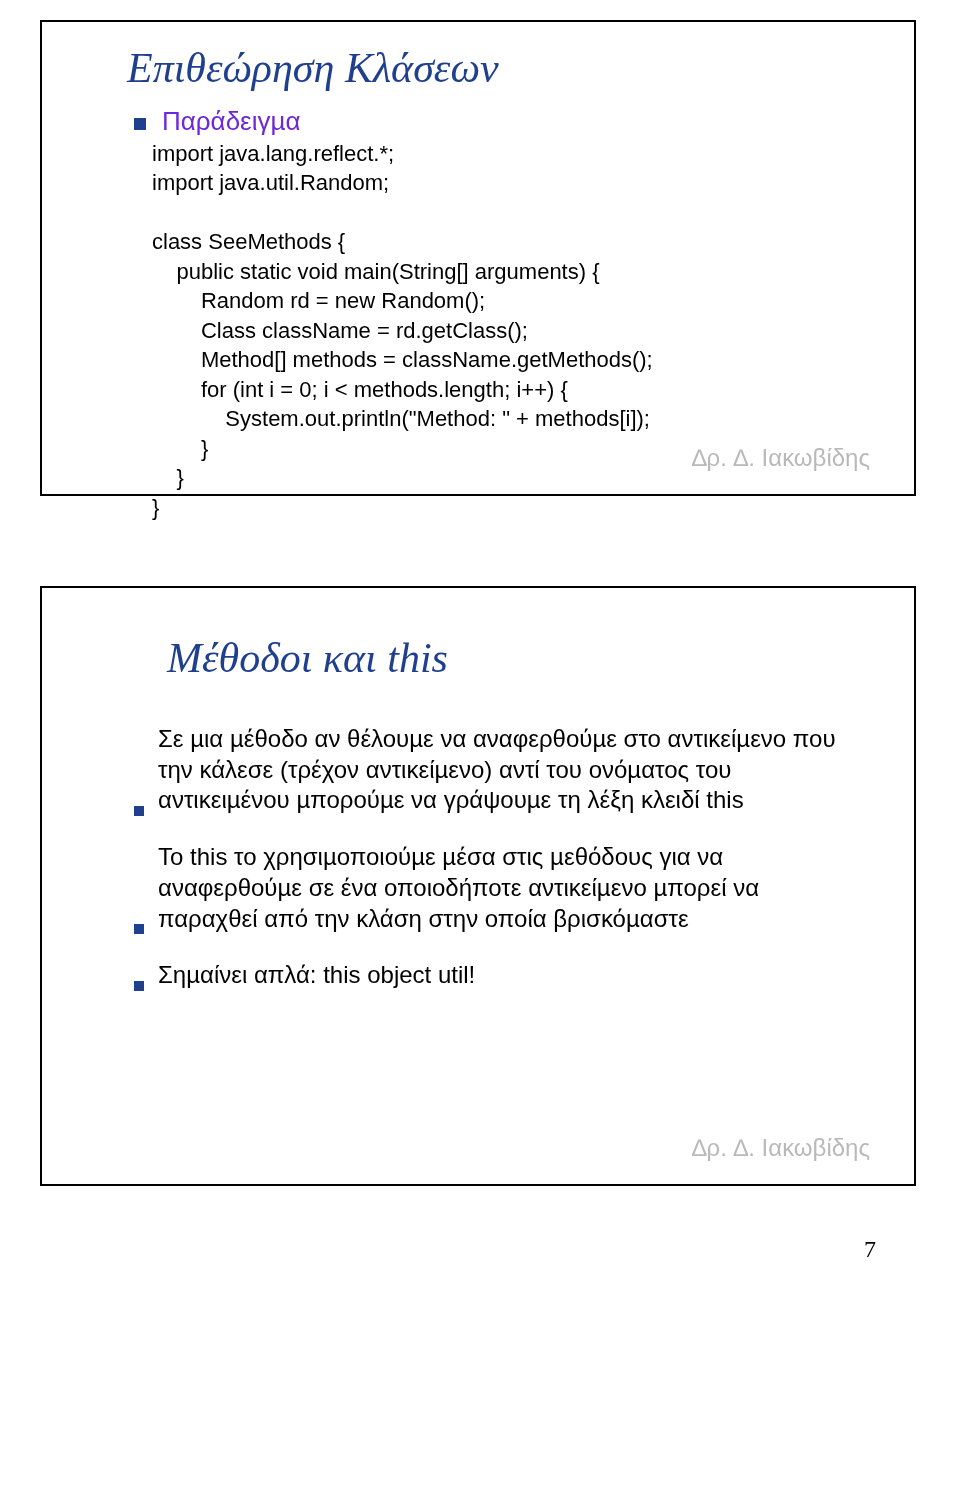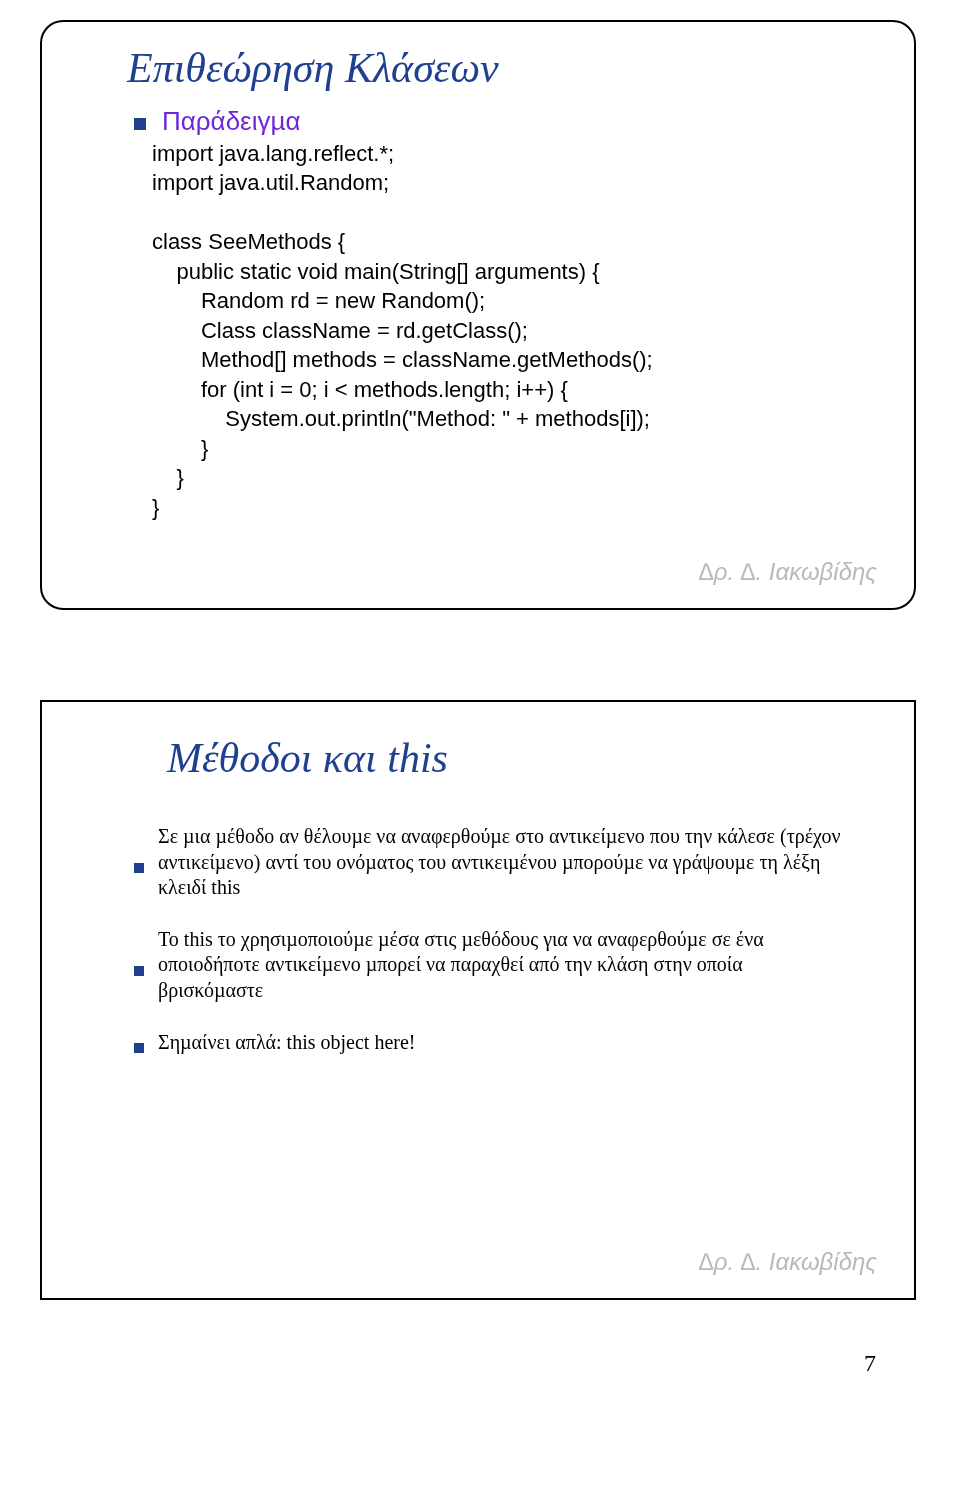--- a/index.html
+++ b/index.html
@@ -61,31 +61,30 @@
     font-size: 22px;
     color: #000;
     margin-left: 80px;
     line-height: 1.34;
     white-space: pre;
     margin-top: 2px;
   }
   .footer-author {
     position: absolute;
     bottom: 22px;
-    right: 37px;
+    right: 44px;
     font-family: Verdana, Arial, sans-serif;
     font-size: 24px;
     color: #b9b9b9;
-    font-style: italic;
   }
   .body-text {
     display: flex;
-    align-items: center;
-    font-family: Liberation Serif, serif;
-    font-size: 20px;
+    align-items: flex-end;
+    font-family: Liberation Sans, sans-serif;
+    font-size: 24px;
     color: #000;
     margin-left: 62px;
     margin-bottom: 26px;
     line-height: 1.28;
   }
   .body-text .txt {
     max-width: 690px;
   }
   .page-num {
     text-align: right;
@@ -94,21 +93,21 @@
     color: #000;
     padding-right: 44px;
     margin-top: -40px;
   }
 </style>
 </head>
 <body>
 
 <div class="page">
 
-  <div class="slide" style="height:590px;border-radius:23px;">
+  <div class="slide" style="height:476px;">
     <div class="slide-title">Επιθεώρηση Κλάσεων</div>
 
     <div class="bullet-row">
       <span class="bullet-sq"></span>
       <span>Παράδειγµα</span>
     </div>
 
     <div class="code-block">import java.lang.reflect.*;
 import java.util.Random;
 
@@ -120,35 +119,35 @@
         for (int i = 0; i &lt; methods.length; i++) {
             System.out.println("Method: " + methods[i]);
         }
     }
 }</div>
 
     <div class="footer-author">∆ρ. ∆. Ιακωβίδης</div>
   </div>
 
   <div class="slide" style="height:600px;">
-    <div class="slide-title" style="margin-left:95px;margin-top:10px;margin-bottom:42px;">Μέθοδοι και this</div>
+    <div class="slide-title" style="margin-left:95px;margin-top:24px;margin-bottom:42px;">Μέθοδοι και this</div>
 
     <div class="body-text">
       <span class="bullet-sq-sm"></span>
       <span class="txt">Σε µια µέθοδο αν θέλουµε να αναφερθούµε στο αντικείµενο που την κάλεσε (τρέχον αντικείµενο) αντί του ονόµατος του αντικειµένου µπορούµε να γράψουµε τη λέξη κλειδί this</span>
     </div>
 
     <div class="body-text">
       <span class="bullet-sq-sm"></span>
       <span class="txt">Το this το χρησιµοποιούµε µέσα στις µεθόδους για να αναφερθούµε σε ένα οποιοδήποτε αντικείµενο µπορεί να παραχθεί από την κλάση στην οποία βρισκόµαστε</span>
     </div>
 
     <div class="body-text">
       <span class="bullet-sq-sm"></span>
-      <span class="txt">Σηµαίνει απλά: this object here!</span>
+      <span class="txt">Σηµαίνει απλά: this object util!</span>
     </div>
 
     <div class="footer-author">∆ρ. ∆. Ιακωβίδης</div>
   </div>
 
   <div class="page-num">7</div>
 
 </div>
 
 </body></html>

